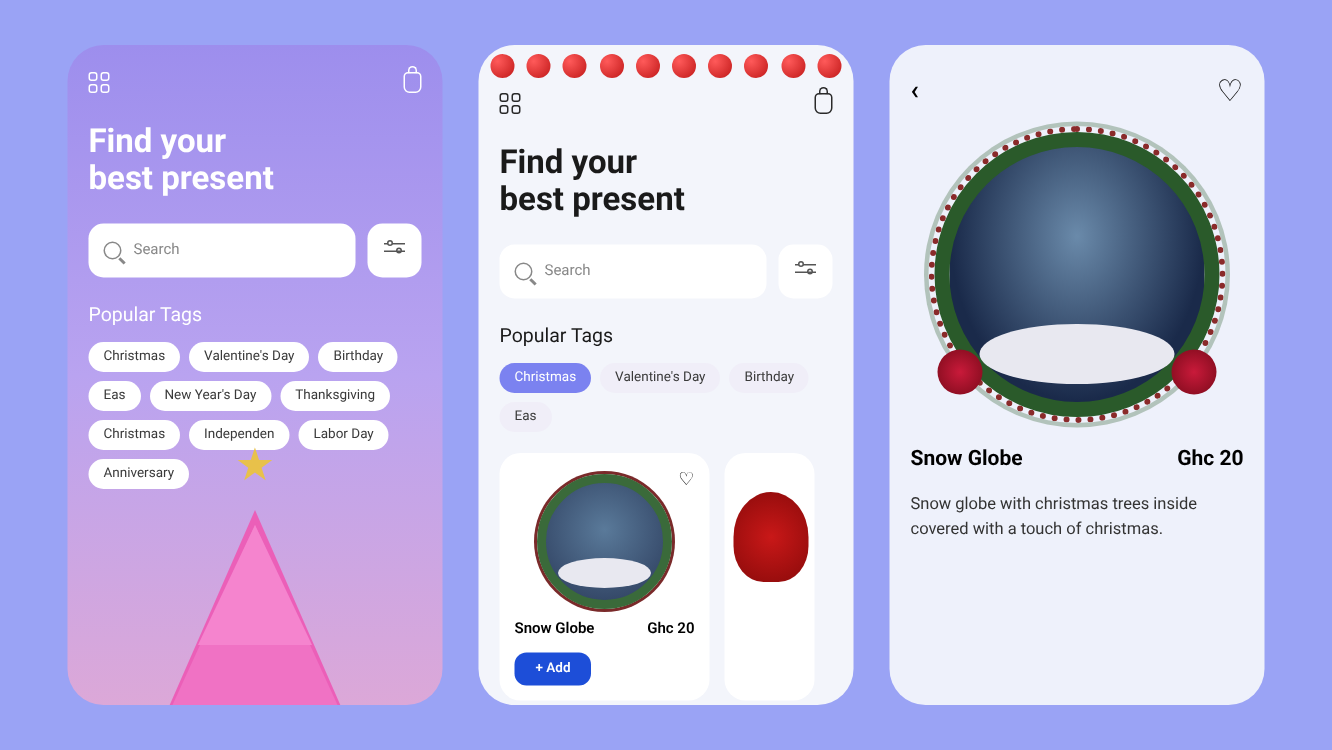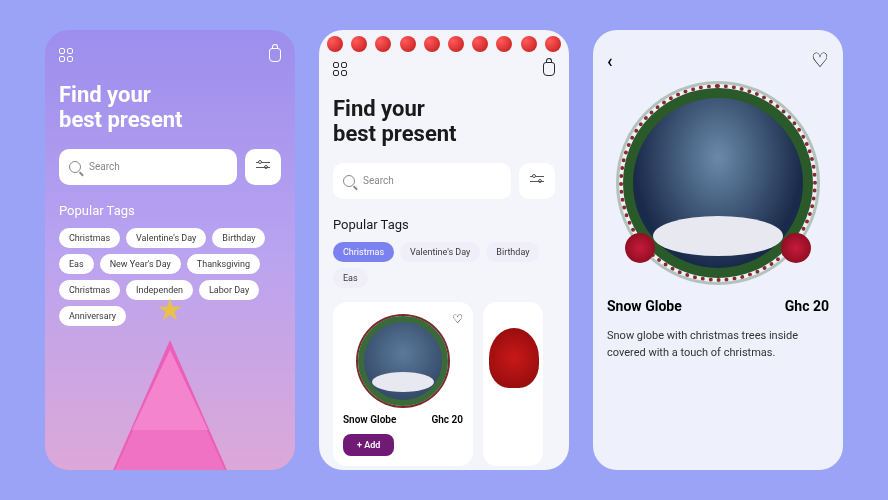--- a/index.html
+++ b/index.html
@@ -48,21 +48,21 @@
 .star{position:absolute;top:-18px;left:50%;transform:translateX(-50%);color:#e8c14a;font-size:30px}
 .ornaments{position:absolute;top:0;left:0;right:0;height:28px;display:flex;justify-content:space-around;padding:0 4px}
 .orn{width:16px;height:16px;background:radial-gradient(circle at 30% 30%,#ff5a5a,#c01818);border-radius:50%;margin-top:6px}
 .results{margin-top:14px}
 .cards{display:flex;gap:10px;margin-top:10px}
 .card{background:#fff;border-radius:14px;width:140px;padding:10px;position:relative;flex-shrink:0}
 .card .heart{position:absolute;top:10px;right:10px;font-size:12px}
 .globe-thumb{width:90px;height:90px;margin:4px auto 8px;border-radius:50%;background:radial-gradient(circle at 50% 40%,#5a7a9a,#2a3a5a);position:relative;border:6px solid #3a6a3a;box-shadow:0 0 0 2px #7a2a2a}
 .globe-thumb::after{content:"";position:absolute;bottom:8px;left:10%;right:10%;height:20px;background:#e8e8f0;border-radius:50%}
 .card-info{display:flex;justify-content:space-between;align-items:center;font-size:10px;font-weight:600;margin-bottom:8px}
-.addbtn{background:#701a75;color:#fff;border:none;border-radius:8px;padding:6px 14px;font-size:9px;font-weight:600}
+.addbtn{background:#1d4ed8;color:#fff;border:none;border-radius:8px;padding:6px 14px;font-size:9px;font-weight:600}
 .roses{width:80px;height:80px;margin:10px auto;background:radial-gradient(circle,#c91818,#8a0a0a);border-radius:50% 50% 40% 40%}
 .topbar3{display:flex;justify-content:space-between;align-items:center;margin-bottom:16px}
 .back-icon{font-size:18px;font-weight:600}
 .heart-big{font-size:20px}
 .globe-large{width:190px;height:190px;margin:0 auto 20px;border-radius:50%;background:radial-gradient(ellipse at 50% 35%,#6a8aaa,#1a2a4a 70%);position:relative;border:10px solid #2a5a2a}
 .globe-large::before{content:"";position:absolute;inset:-14px;border-radius:50%;border:4px dotted #8a2a2a;box-shadow:0 0 0 3px rgba(40,90,40,.3)}
 .globe-large::after{content:"";position:absolute;bottom:12px;left:12%;right:12%;height:40px;background:#e8e8f0;border-radius:50%}
 .flower{position:absolute;width:30px;height:30px;background:radial-gradient(circle,#c91a3a,#7a0a1a);border-radius:50%}
 .flower.f1{bottom:5px;left:-8px}
 .flower.f2{bottom:5px;right:-8px}

